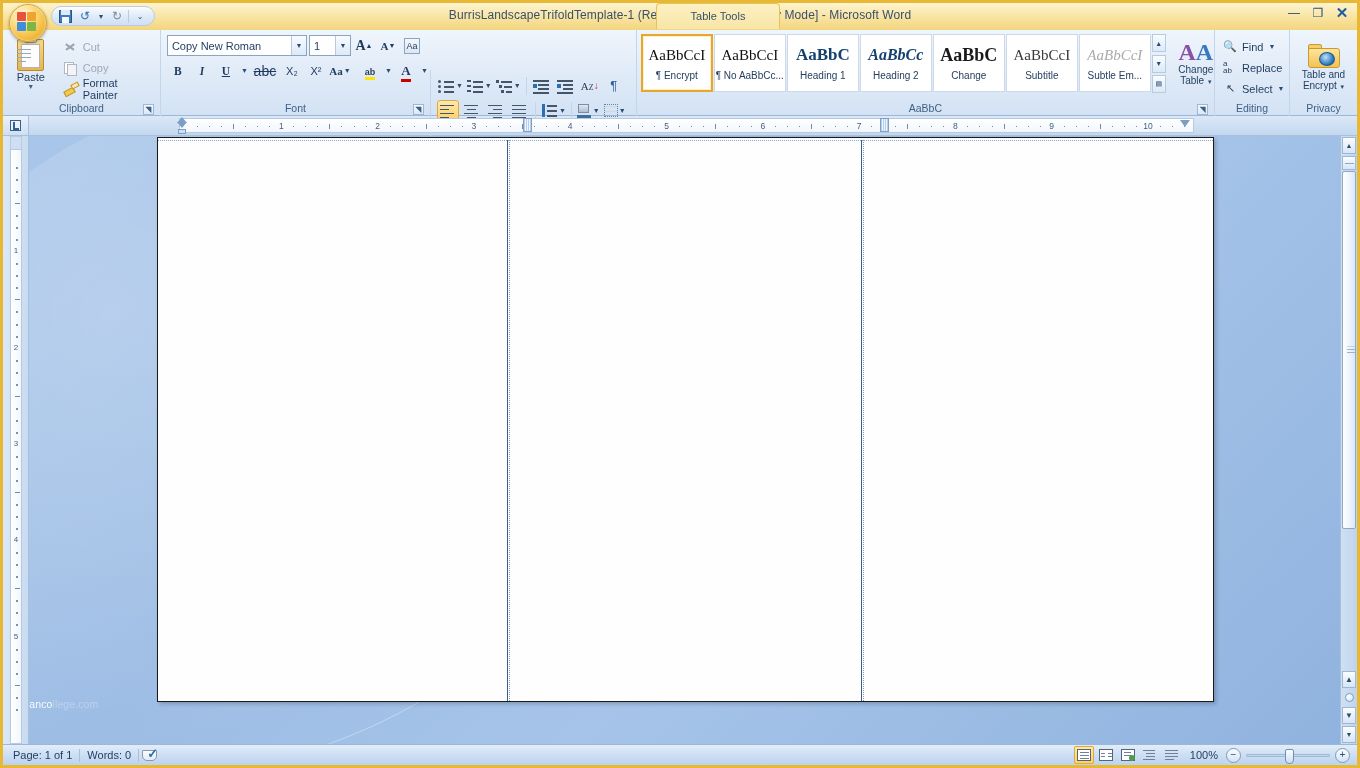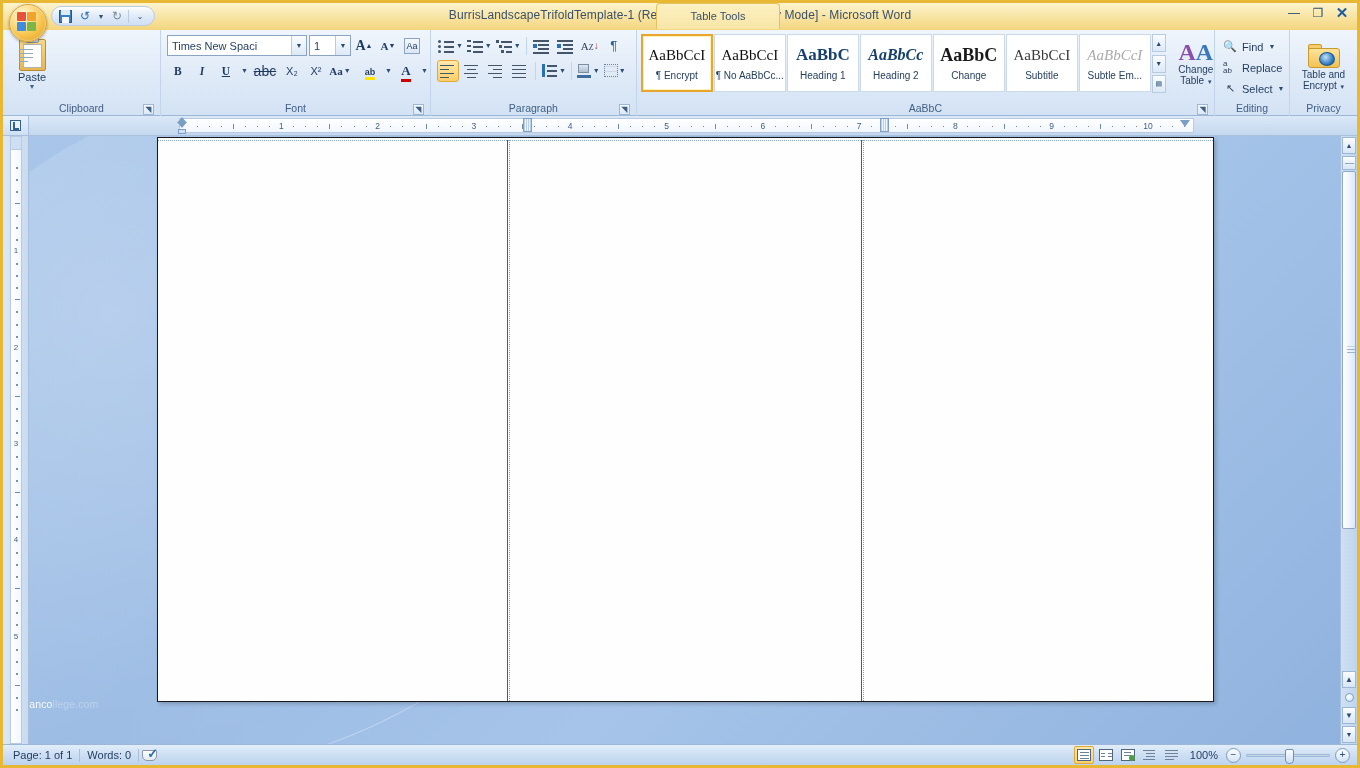--- a/index.html
+++ b/index.html
@@ -157,21 +157,21 @@
     border:1px solid transparent;border-radius:3px;cursor:pointer;font-size:11.5px;color:#1f3a5f;
   }
   .rbtn.on{ background:linear-gradient(180deg,#ffe9ab,#fccf66); border-color:#e0a93d;}
   .rbtn.wide{min-width:28px;}
   .caret{font-size:7px;color:#2a4d74;margin-left:1px;}
   .big-a{font-family:"Liberation Serif",serif;font-weight:bold;}
   .fg-sep{width:1px;height:18px;background:#c3d5ea;margin:0 2px;}
   .underbar{position:absolute;left:0;right:0;bottom:-3px;height:3px;}
 
   
-  .paragrp{ width:210px; }
+  .paragrp{ width:210px;margin-top:40px; }
   .listic{width:17px;height:15px;position:relative;}
   .listic i{position:absolute;left:6px;width:10px;height:1.5px;background:#46566a;}
   .listic b{position:absolute;left:0px;width:3px;height:3px;background:#46566a;}
   .alignic{width:17px;height:14px;position:relative;}
   .alignic i{position:absolute;height:1.6px;background:#46566a;left:1px;}
 
   
   .stylesgrp{ flex:1 1 auto; min-width:0; }
   .style-gallery{ display:flex; align-items:stretch; height:60px; padding-top:1px;}
   .style-tile{
@@ -381,32 +381,46 @@
               <span class="cb-clip"></span>
             <span class="cb-paper"></span>
             <span class="cb-line" style="top:14px"></span>
             <span class="cb-line" style="top:18px"></span>
             <span class="cb-line" style="top:22px"></span>
             <span class="cb-line" style="top:26px;width:9px"></span>
           </div>
           <div class="paste-label">Paste</div>
           <div class="paste-caret">▾</div>
         </div>
+        <div class="clip-items">
+          <div class="clip-item disabled">
+            <span class="mini-ic ic-scissors"></span>
+            <span>Cut</span>
+          </div>
+          <div class="clip-item disabled">
+            <span class="mini-ic ic-copy"></span>
+            <span>Copy</span>
+          </div>
+          <div class="clip-item">
+            <span class="mini-ic ic-brush"></span>
+            <span>Format Painter</span>
+          </div>
+        </div>
       </div>
       <div class="rgroup-label">
         <span>Clipboard</span>
         <span class="dlg-launch">◥</span>
       </div>
     </div>
 
     <div class="rgroup fontgrp">
       <div class="rgroup-body" style="flex-direction:column">
         <div class="fg-row">
           <div class="combo fontname">
-            <span class="val">Times New Spaci</span>
+            <span class="val">Copy New Roman</span>
             <span class="drop">▼</span>
           </div>
           <div class="combo fontsize">
             <span class="val">1</span>
             <span class="drop">▼</span>
           </div>
           <div class="rbtn">
               <span class="big-a" style="font-size:14px">A</span>
               <span style="font-size:7px;vertical-align:super">▲</span>
             </div>

